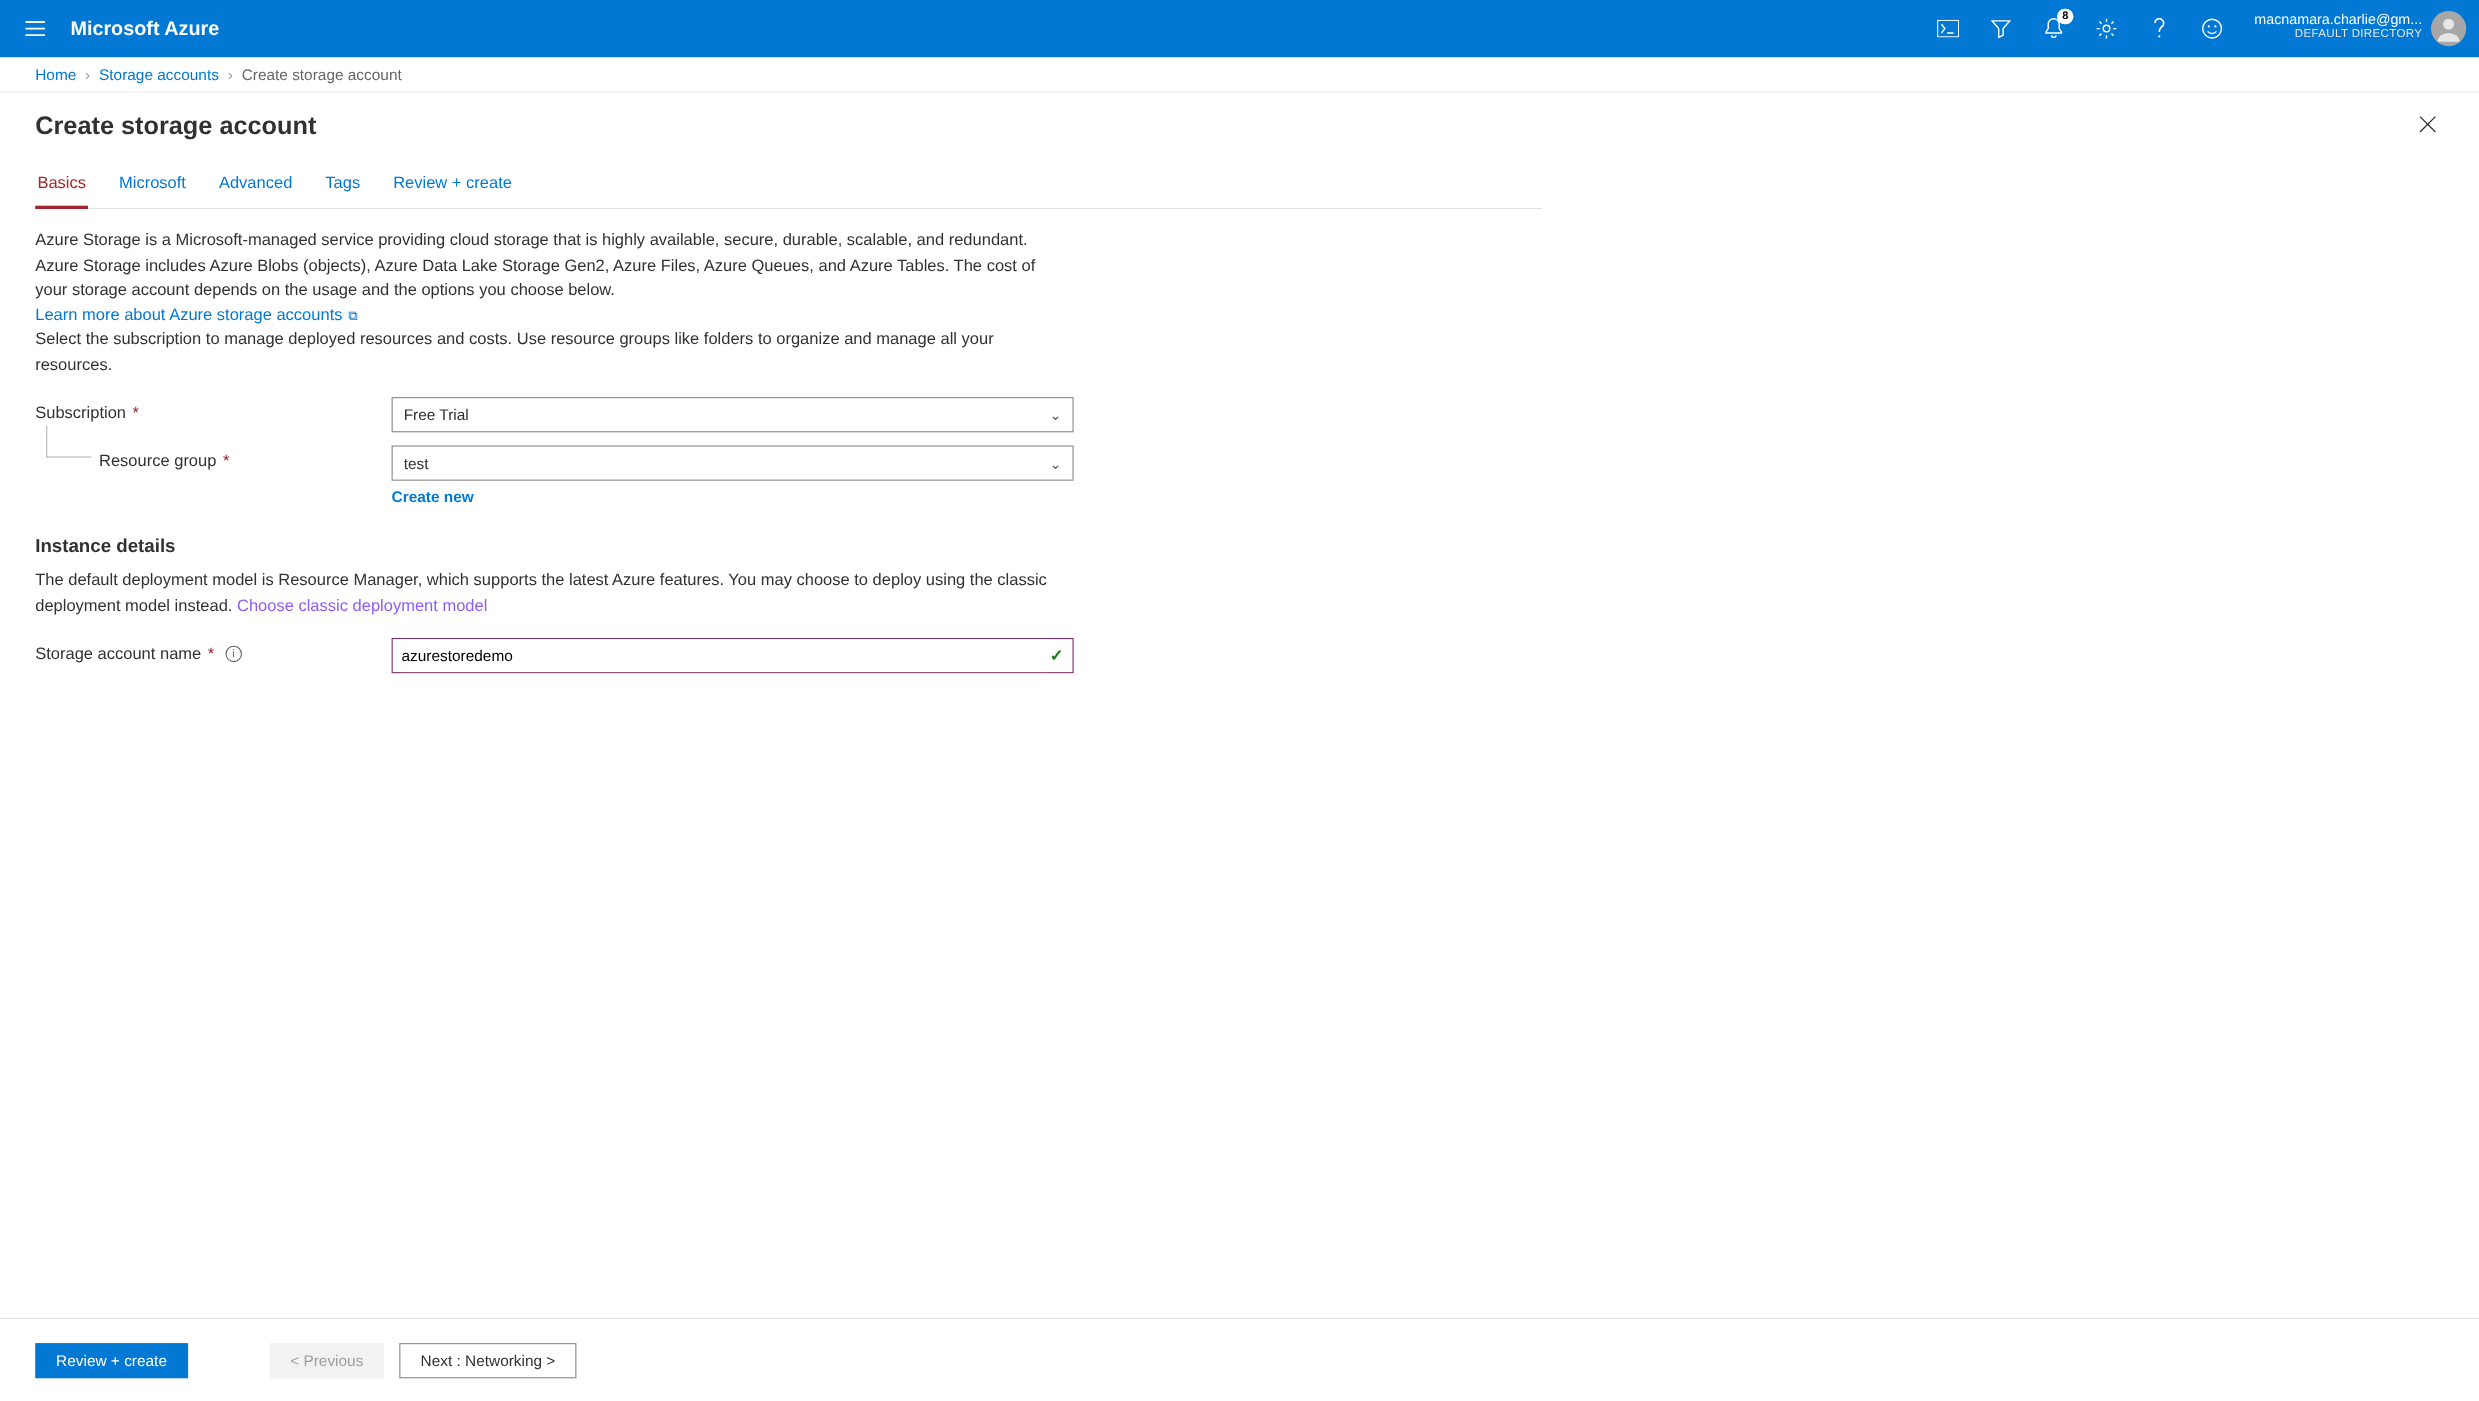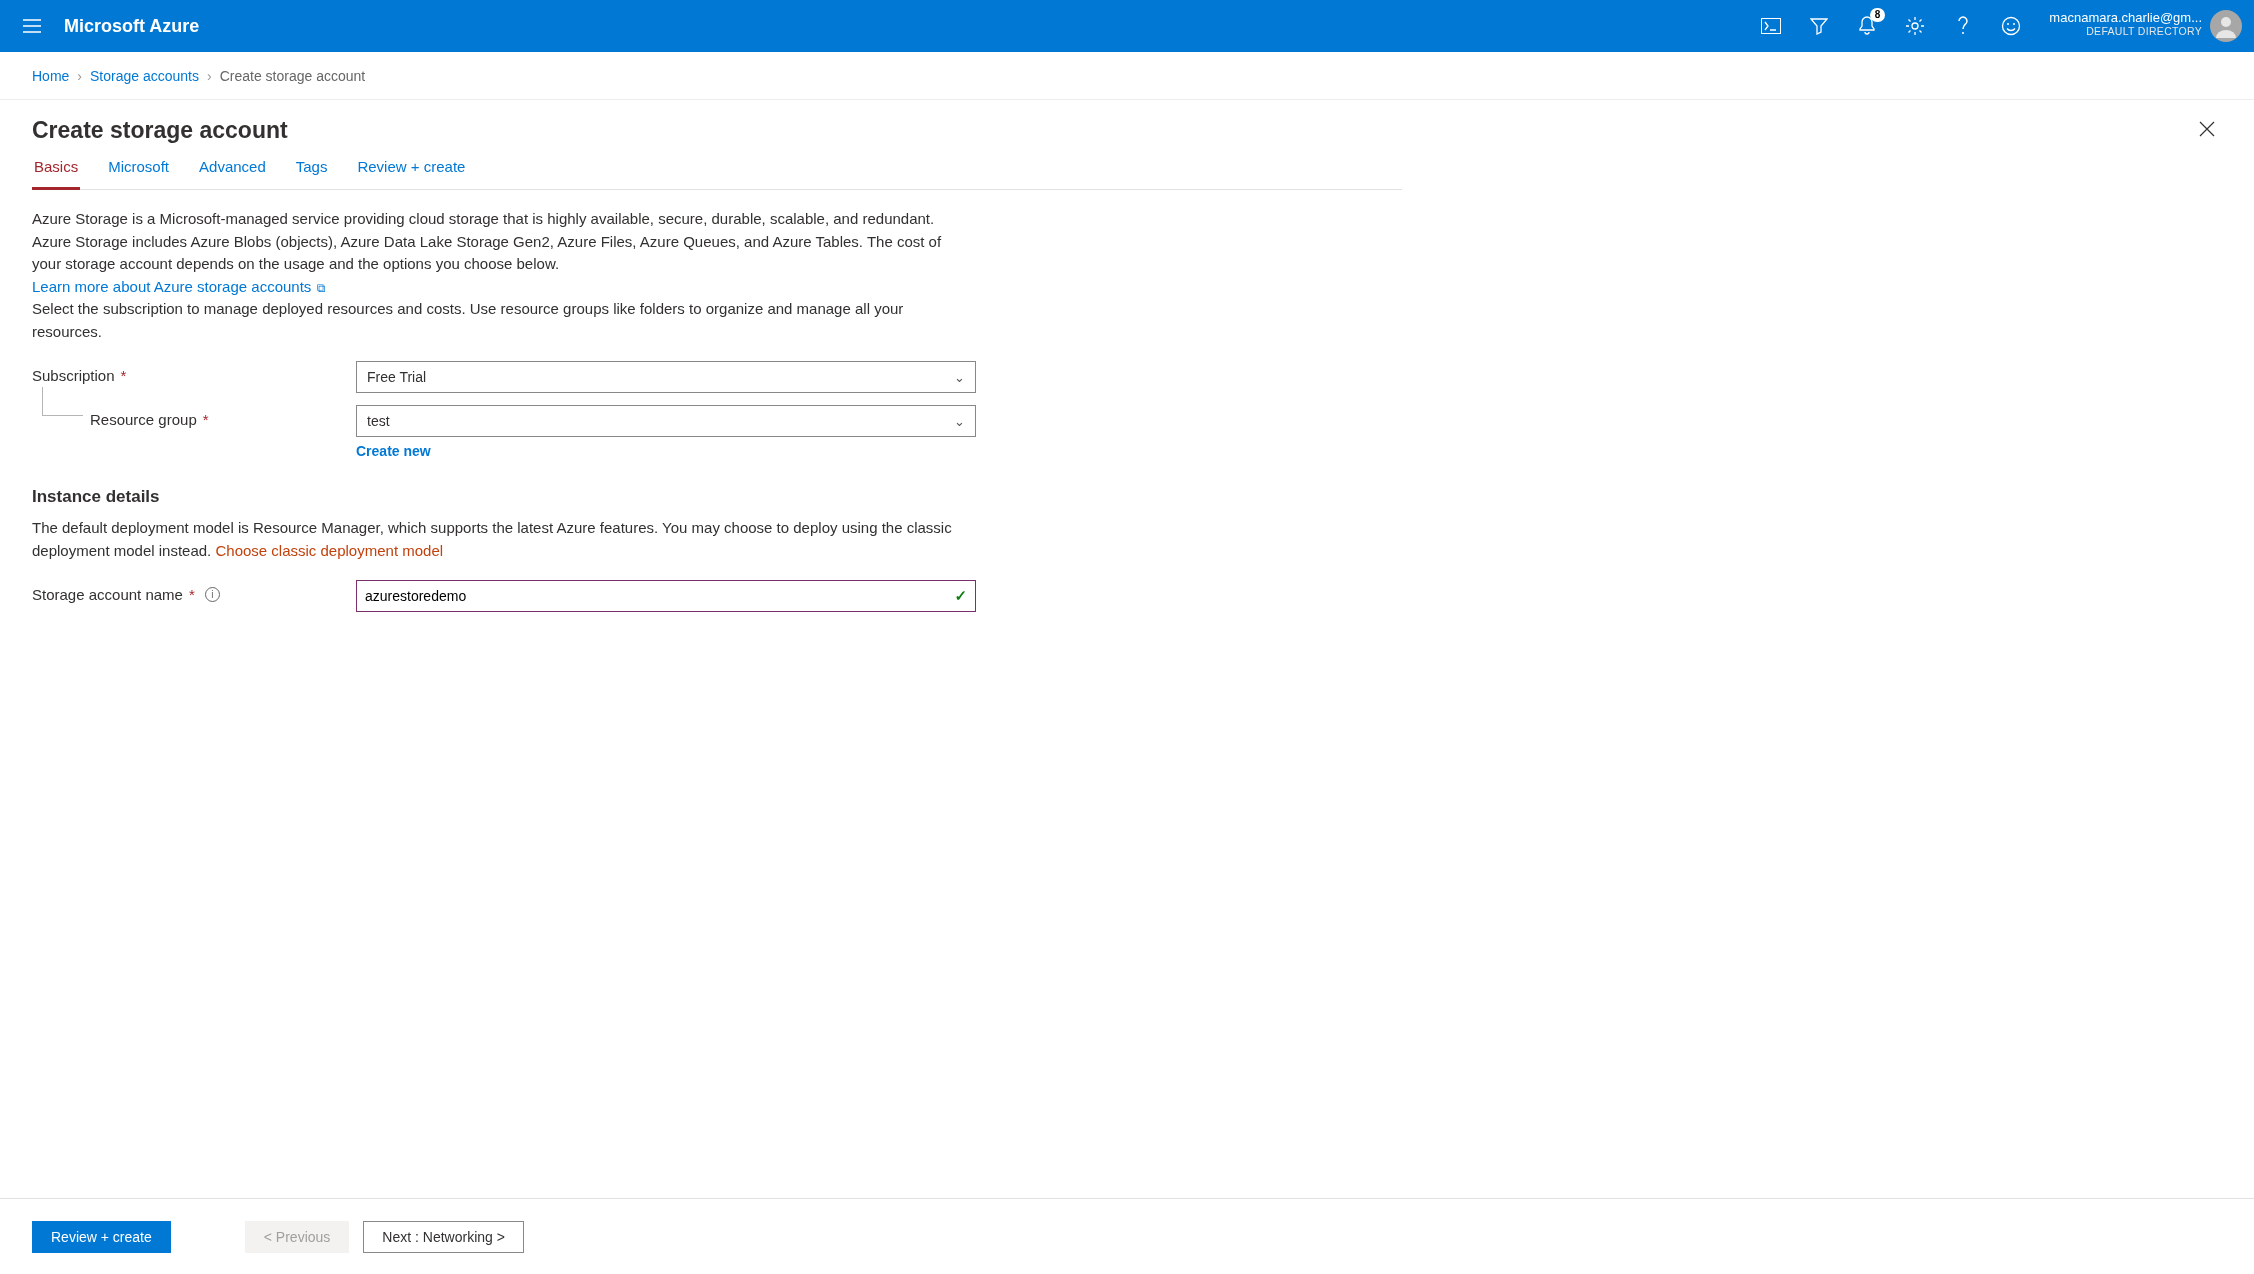--- a/index.html
+++ b/index.html
@@ -71,21 +71,21 @@
   .account .acc-text { display: flex; flex-direction: column; margin-right: 8px; }
   .account .email { font-size: 13px; }
   .account .dir { font-size: 10.5px; letter-spacing: 0.3px; color: #e6e6e6; }
   .avatar {
     width: 32px; height: 32px; border-radius: 50%;
     background: #a7a7a7;
     display: flex; align-items: center; justify-content: center;
   }
   
   .crumbbar {
-    height: 48px;
+    height: 32px;
     border-bottom: 1px solid #ededed;
     display: flex; align-items: center;
     padding: 0 32px;
     font-size: 14px;
   }
   .crumbbar a { color: #0078d4; text-decoration: none; cursor: pointer; }
   .crumbbar .sep { margin: 0 8px; color: #999; }
   .crumbbar .current { color: #666; }
   
   .blade-header {
@@ -161,21 +161,21 @@
     height: 32px; border: 1px solid #8a8886;
     display: flex; align-items: center; padding: 0 8px; background: #fff;
     position: relative;
   }
   .textinput-wrap.valid { border-color: #7a306c; }
   .textinput-wrap input {
     flex: 1; border: none; outline: none; font-size: 14px; height: 100%;
   }
   .check { color: #107c10; font-size: 15px; font-weight: bold; }
   .link-small { color: #0078d4; font-size: 14px; font-weight: 600; margin-top: 6px; display: inline-block; cursor: pointer; }
-  .inline-link { color: #c2410c; cursor: pointer; }
+  .inline-link { color: #8b5cf6; cursor: pointer; }
   
   .footer {
     position: absolute; bottom: 0; left: 0; right: 0;
     height: 76px;
     border-top: 1px solid #e1e1e1;
     display: flex; align-items: center; gap: 14px;
     padding: 0 32px;
     background: #fff;
   }
   .btn {

